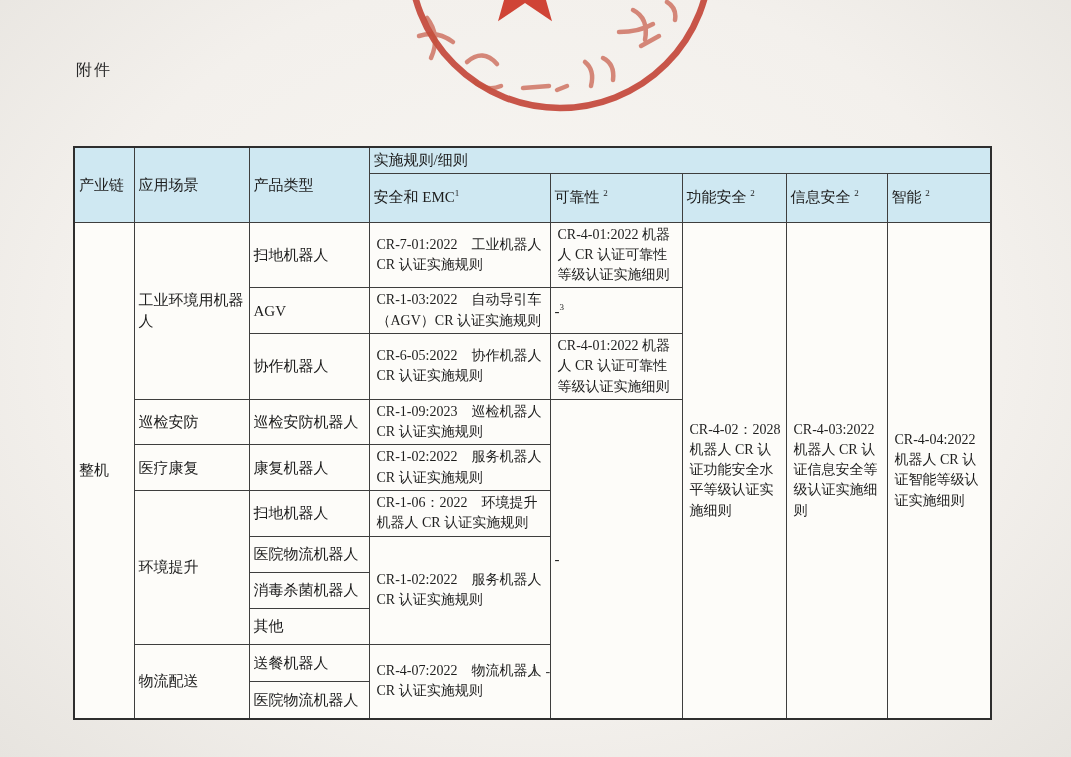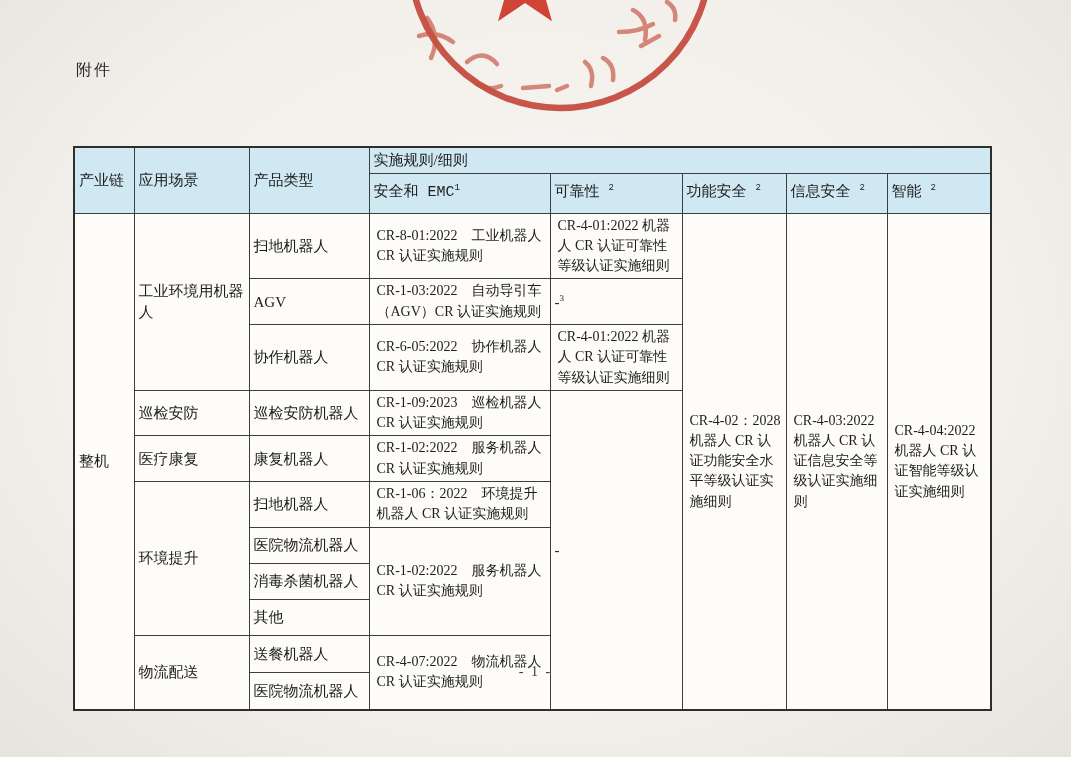--- a/index.html
+++ b/index.html
@@ -47,21 +47,21 @@
     color:#1d1d1d;
   }
   .catalog th { background:#cfe8f2; }
   .catalog td { background:#fdfcf9; }
   .catalog td.l {
     text-align:left; font-size:14px; line-height:1.45;
     padding:2px 5px 2px 7px;
   }
   .catalog sup { font-size:9px; line-height:0; }
   tr.hr1 { height:26px; }
-  tr.hr2 { height:40px;font-family:Liberation Mono, monospace; }
+  tr.hr2 { height:49px; }
   tr.r1 { height:59px; }  tr.r2 { height:42px;font-family:Liberation Serif, serif; }  tr.r3 { height:52px; }
   tr.r4 { height:37px; }  tr.r5 { height:37px; }  tr.r6 { height:38px; }
   tr.r7 { height:36px; }  tr.r8 { height:36px; }  tr.r9 { height:36px; }
   tr.r10 { height:37px; } tr.r11 { height:38px; }
 </style>
 </head>
 <body>
 
 <div class="page">
 
@@ -113,21 +113,21 @@
         <th><span>功能安全 </span><sup>2</sup></th>
         <th><span>信息安全 </span><sup>2</sup></th>
         <th><span>智能 </span><sup>2</sup></th>
       </tr>
     </thead>
     <tbody>
       <tr class="r1">
         <td rowspan="11">整机</td>
         <td rowspan="3">工业环境用机器人</td>
         <td>扫地机器人</td>
-        <td class="l">CR-8-01:2022　工业机器人 CR 认证实施规则</td>
+        <td class="l">CR-7-01:2022　工业机器人 CR 认证实施规则</td>
         <td class="l">CR-4-01:2022 机器人 CR 认证可靠性等级认证实施细则</td>
         <td rowspan="11" class="l">CR-4-02：2028 机器人 CR 认证功能安全水平等级认证实施细则</td>
         <td rowspan="11" class="l">CR-4-03:2022 机器人 CR 认证信息安全等级认证实施细则</td>
         <td rowspan="11" class="l">CR-4-04:2022 机器人 CR 认证智能等级认证实施细则</td>
       </tr>
       <tr class="r2">
         <td>AGV</td>
         <td class="l">CR-1-03:2022　自动导引车（AGV）CR 认证实施规则</td>
         <td><span>-</span><sup>3</sup></td>
       </tr>

